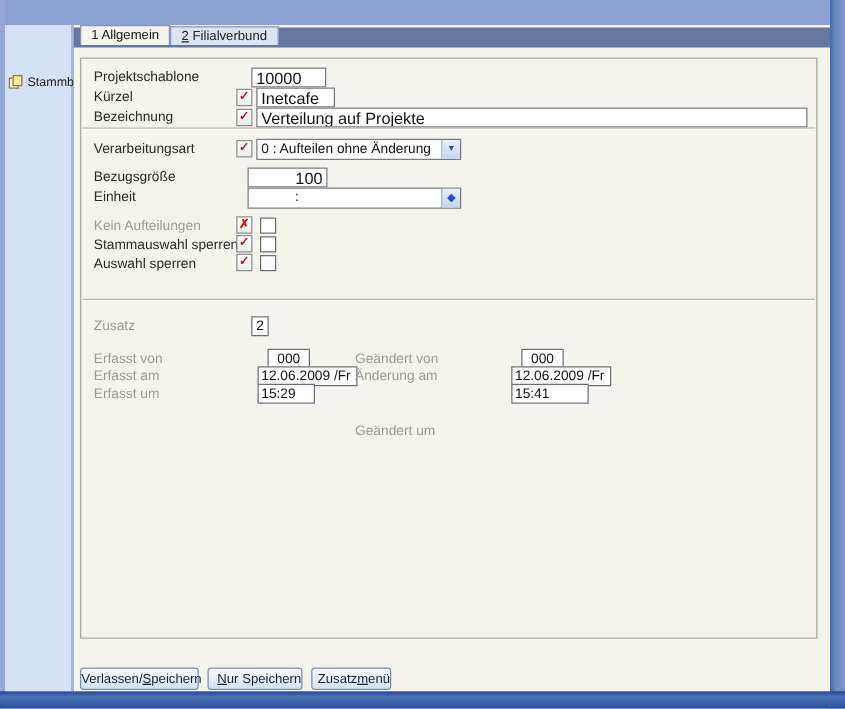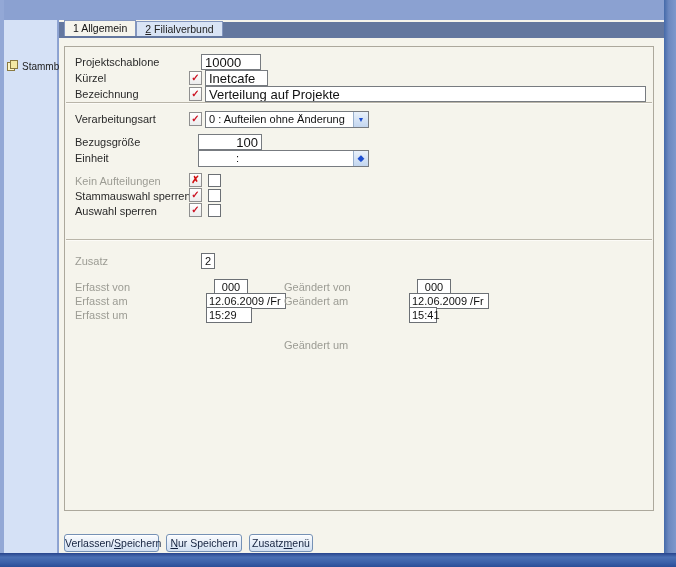--- a/index.html
+++ b/index.html
@@ -92,21 +92,21 @@
   .mbox { position:absolute; height:16px; background:#fff; border:1px solid #6c7075;
     line-height:14px; padding:0 2px; color:#111; white-space:nowrap; }
   .mbox.center { text-align:center; }
 
   
   .btn {
     position:absolute; height:18px; top:534px;
     background:linear-gradient(180deg,#fbfcfe 0%,#e8eff9 45%,#d3e1f2 100%);
     border:1px solid #7591b5; border-radius:3px;
     font-family:"Liberation Sans",sans-serif; font-size:10.5px; color:#15233f;
-    text-align:center; line-height:16px; cursor:default; white-space:nowrap;
+    text-align:right; line-height:16px; cursor:default; white-space:nowrap;
     box-shadow:0 1px 0 rgba(255,255,255,.7) inset;
   }
 </style>
 </head>
 <body>
 
 <div id="window">
 
   <div class="frame-left"></div>
   <div class="frame-right"></div>
@@ -205,29 +205,29 @@
       <div class="row" style="top:232px;">
         <span class="flabel dim">Erfasst von</span>
         <span class="mbox center" style="left:149px; width:34px;">000</span>
         <span class="flabel dim" style="left:219px;">Geändert von</span>
         <span class="mbox center" style="left:352px; width:34px;">000</span>
       </div>
 
       <div class="row" style="top:246px;">
         <span class="flabel dim">Erfasst am</span>
         <span class="mbox" style="left:141px; width:80px;">12.06.2009 /Fr</span>
-        <span class="flabel dim" style="left:219px;">Geändert am</span>
+        <span class="flabel dim" style="left:219px;">Änderung am</span>
         <span class="mbox" style="left:344px; width:80px;">12.06.2009 /Fr</span>
       </div>
 
       <div class="row" style="top:260px;">
         <span class="flabel dim">Erfasst um</span>
         <span class="mbox" style="left:141px; width:46px;">15:29</span>
         <span class="flabel dim" style="left:219px;margin-top:30px;">Geändert um</span>
-        <span class="mbox" style="left:344px; width:28px;text-align:center;">15:41</span>
+        <span class="mbox" style="left:344px; width:62px;">15:41</span>
       </div>
 
     </div>
   </div>
 
   <button class="btn" style="left:64px; width:95px;">
     <span>Verlassen/</span><span class="accel">S</span><span>peichern</span>
   </button>
   <button class="btn" style="left:166px; width:76px;">
     <span></span><span class="accel">N</span><span>ur Speichern</span>

